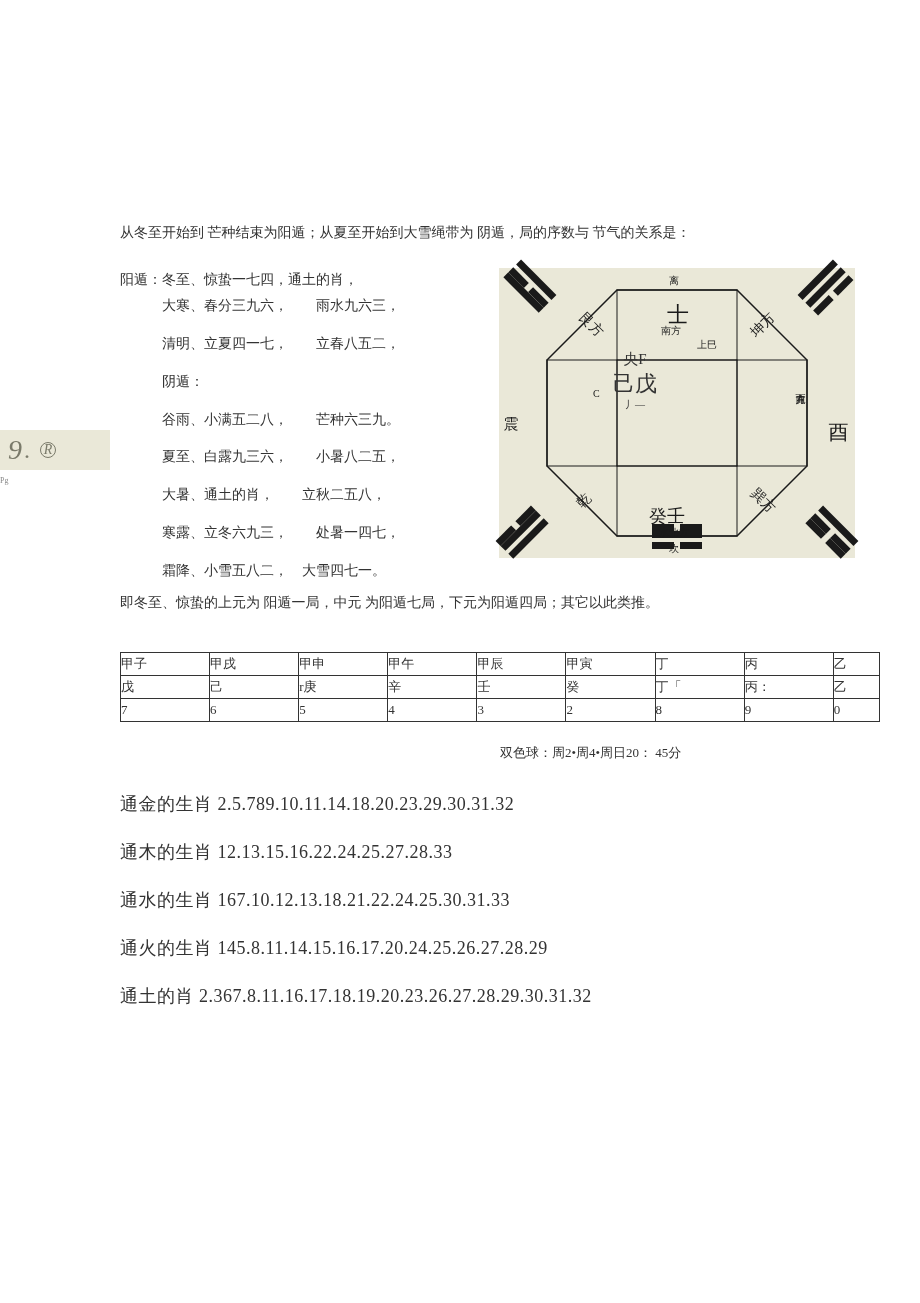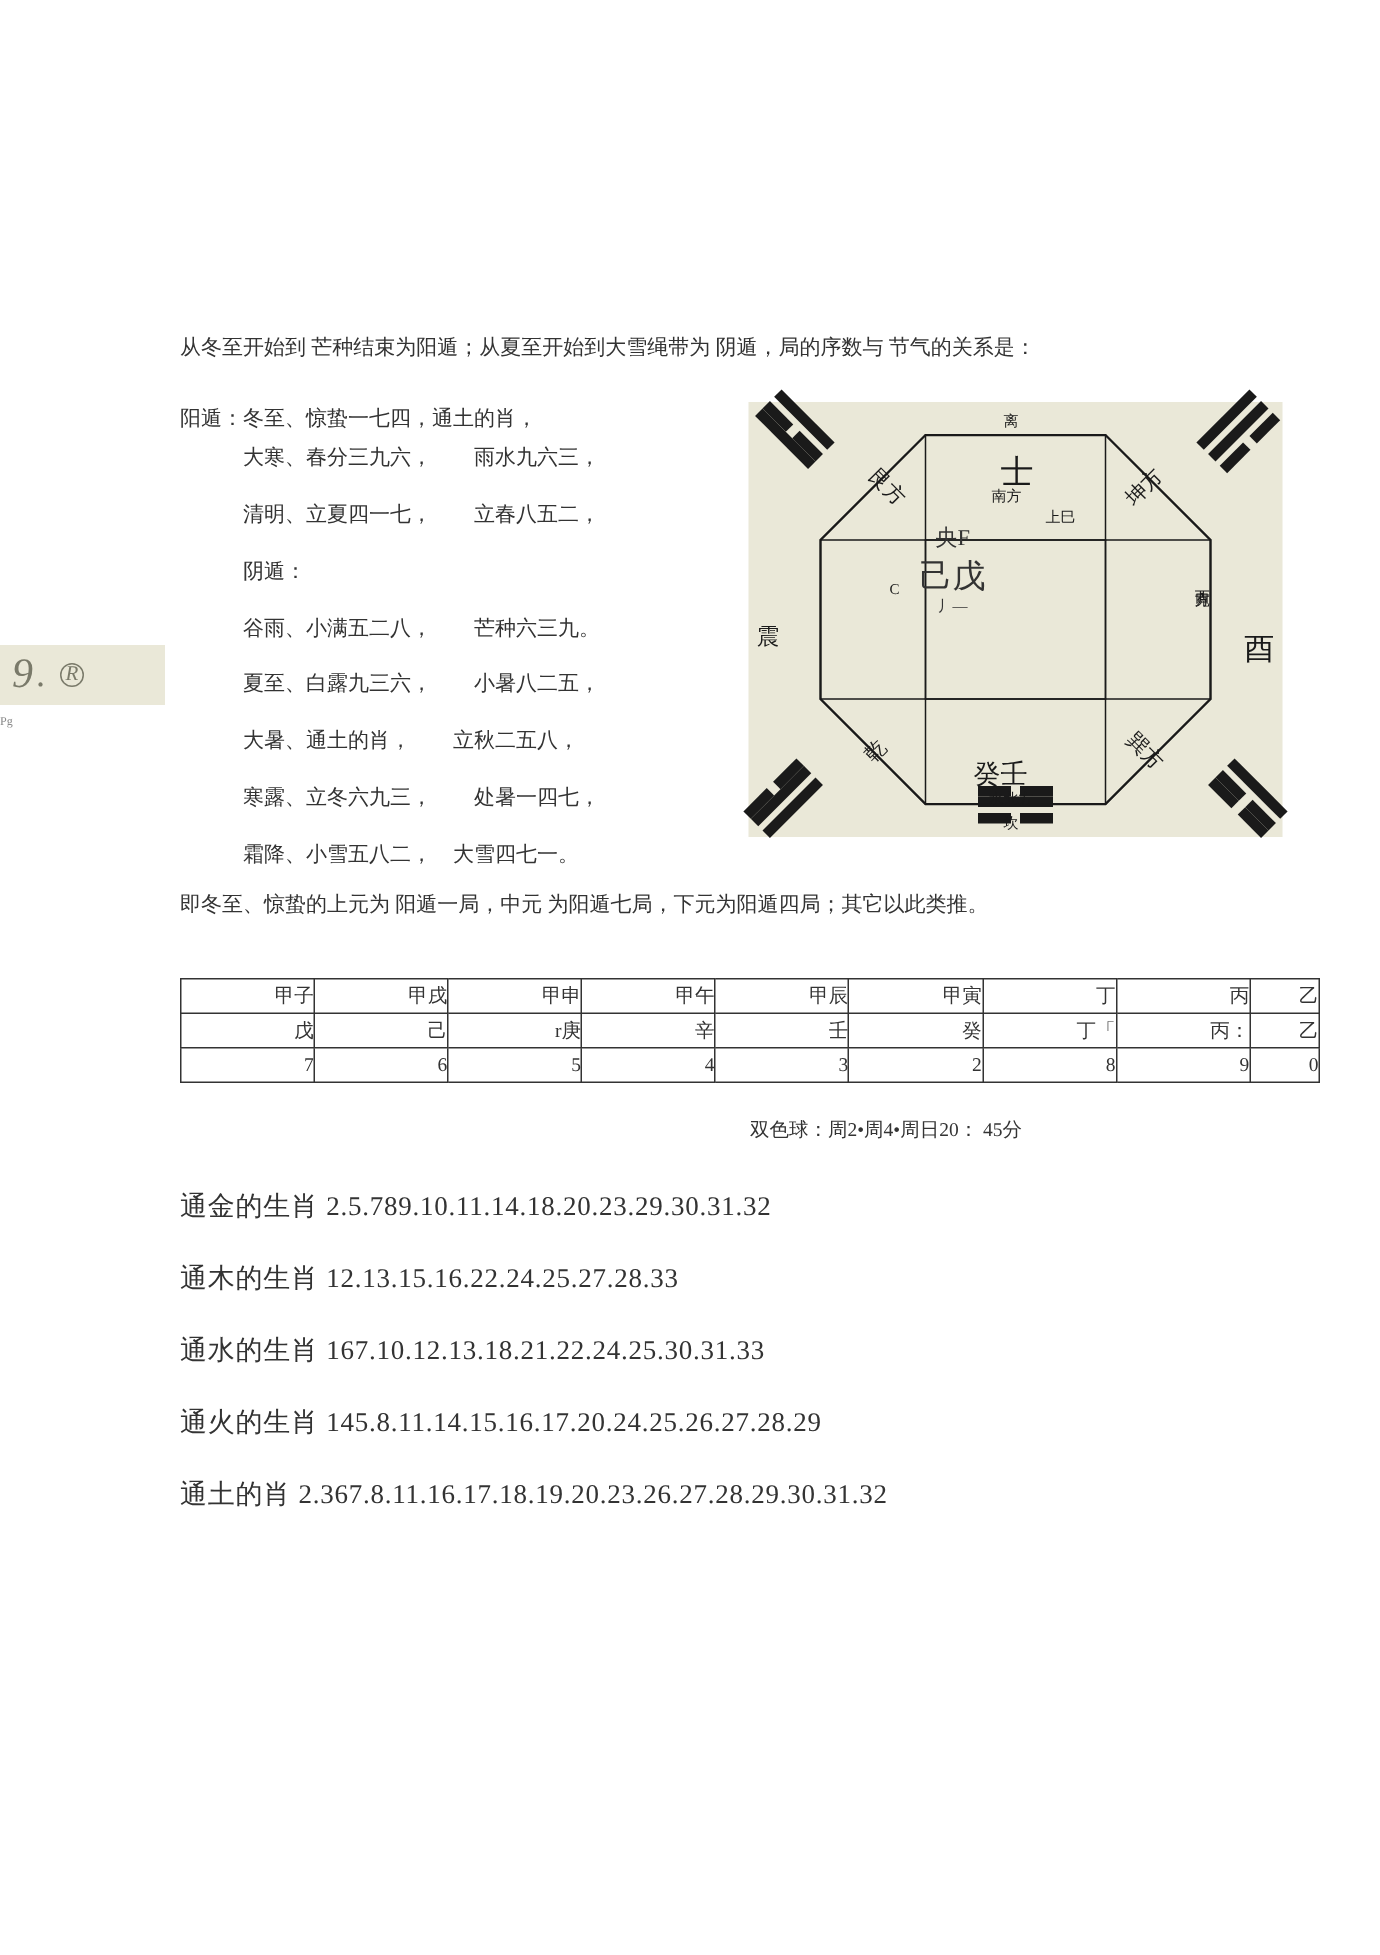--- a/index.html
+++ b/index.html
@@ -96,21 +96,21 @@
     margin-bottom: 40px;
   }
   table.stems {
     border-collapse: collapse;
     width: 760px;
     margin-top: 28px;
     font-size: 13px;
   }
   table.stems td {
     border: 1px solid #333;
-    text-align: right;
+    text-align: left;
     padding: 2px 0;
     height: 18px;
   }
   .lotto-note {
     font-size: 13px;
     text-align: left;
     margin-left: 380px;
     margin-top: 22px;
     margin-bottom: 30px;
   }

